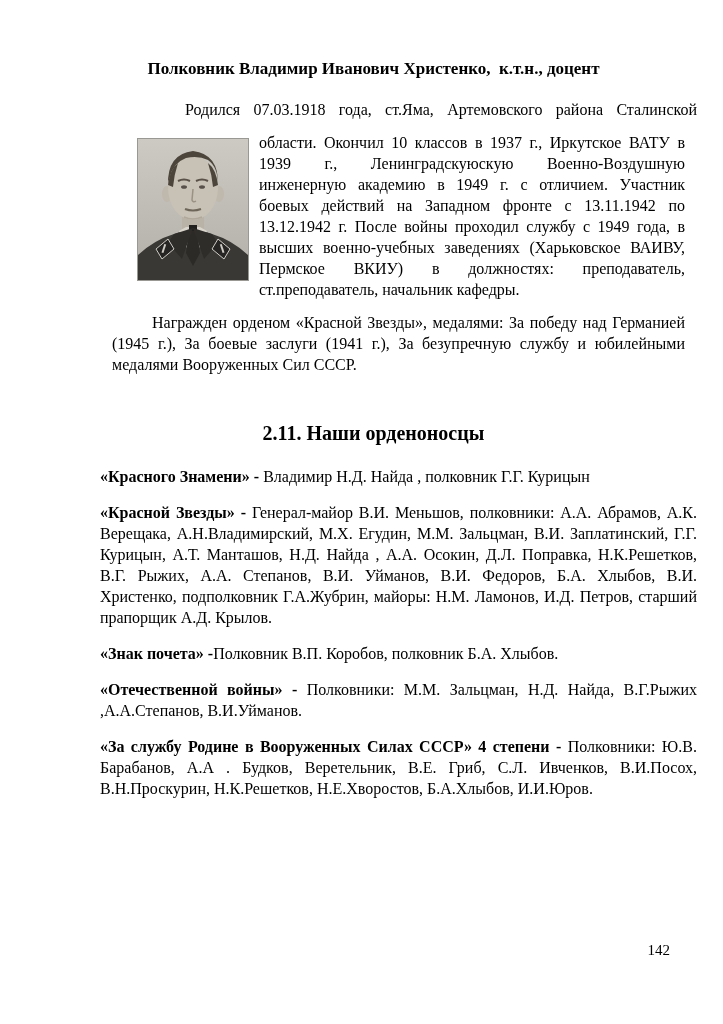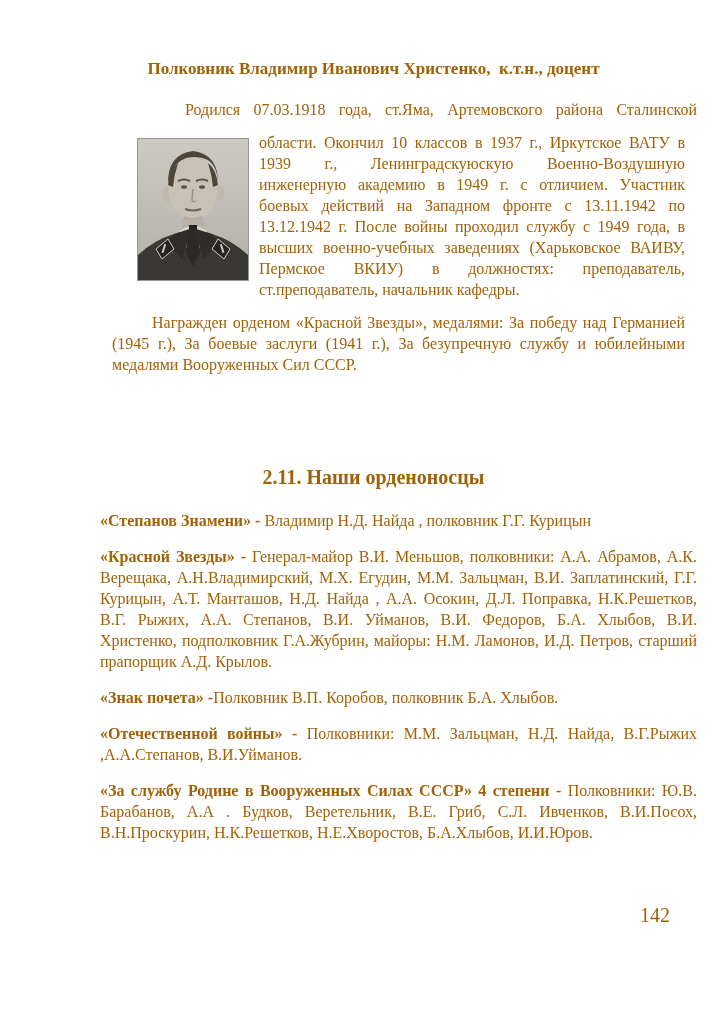--- a/index.html
+++ b/index.html
@@ -5,21 +5,21 @@
   html, body {
     margin: 0;
     padding: 0;
     background: #ffffff;
   }
   .page {
     position: relative;
     width: 723px;
     height: 1024px;
     background: #ffffff;
-    color: #a16207;
+    color: #000000;
     font-family: "Liberation Serif", "DejaVu Serif", serif;
     font-size: 16px;
     line-height: 21px;
     box-sizing: border-box;
     padding: 58px 26px 0 100px;
     overflow: hidden;
   }
   .title {
     font-weight: bold;
     font-size: 17px;
@@ -45,32 +45,32 @@
   .bio-rest p {
     margin: 12px;
     text-align: justify;
   }
   .bio-para2 { text-indent: 40px; }
   .clear { clear: both; }
   .section-heading {
     font-weight: bold;
     font-size: 20px;
     text-align: center;
-    margin: 80px 50px 22px 0;
+    margin: 36px 50px 22px 0;
   }
   .award {
     margin: 0 0 15px 0;
     text-align: justify;
   }
   .award b { font-weight: bold; }
   .page-number {
     position: absolute;
-    top: 905px;
+    top: 940px;
     right: 53px;
-    font-size: 20px;
+    font-size: 15px;
   }
 </style>
 </head>
 <body>
 
 <div class="page">
 
   <div class="title">Полковник Владимир Иванович Христенко,  к.т.н., доцент</div>
 
   <div>
@@ -127,21 +127,21 @@
       </div>
       <p>области. Окончил 10 классов в 1937 г., Иркутское ВАТУ в 1939 г., Ленинградскуюскую Военно-Воздушную инженерную академию в 1949 г. с отличием. Участник боевых действий на Западном фронте с 13.11.1942 по 13.12.1942 г. После войны проходил службу с 1949 года, в высших военно-учебных заведениях (Харьковское ВАИВУ, Пермское ВКИУ) в должностях: преподаватель, ст.преподаватель, начальник кафедры.</p>
       <p class="bio-para2">Награжден орденом «Красной Звезды», медалями: За победу над Германией (1945 г.), За боевые заслуги (1941 г.), За безупречную службу и юбилейными медалями Вооруженных Сил СССР.</p>
       <div class="clear"></div>
     </div>
   </div>
 
   <div class="section-heading">2.11. Наши орденоносцы</div>
 
   <div>
-    <p class="award"><b>«Степанов Знамени» -</b><span>    Владимир Н.Д. Найда , полковник Г.Г. Курицын</span></p>
+    <p class="award"><b>«Красного Знамени» -</b><span>    Владимир Н.Д. Найда , полковник Г.Г. Курицын</span></p>
     <p class="award"><b>«Красной Звезды» -</b><span>    Генерал-майор В.И. Меньшов, полковники: А.А. Абрамов, А.К. Верещака, А.Н.Владимирский, М.Х. Егудин, М.М. Зальцман, В.И. Заплатинский, Г.Г. Курицын, А.Т. Манташов, Н.Д. Найда , А.А. Осокин, Д.Л. Поправка, Н.К.Решетков, В.Г. Рыжих, А.А. Степанов, В.И. Уйманов, В.И. Федоров, Б.А. Хлыбов, В.И. Христенко, подполковник Г.А.Жубрин, майоры: Н.М. Ламонов, И.Д. Петров, старший прапорщик А.Д. Крылов.</span></p>
     <p class="award"><b>«Знак почета» -</b><span>Полковник В.П. Коробов, полковник Б.А. Хлыбов.</span></p>
     <p class="award"><b>«Отечественной войны» -</b><span>    Полковники: М.М. Зальцман, Н.Д. Найда, В.Г.Рыжих ,А.А.Степанов, В.И.Уйманов.</span></p>
     <p class="award"><b>«За службу Родине в Вооруженных Силах СССР» 4 степени -</b><span>  Полковники: Ю.В. Барабанов, А.А . Будков, Веретельник, В.Е. Гриб, С.Л. Ивченков, В.И.Посох, В.Н.Проскурин, Н.К.Решетков, Н.Е.Хворостов, Б.А.Хлыбов, И.И.Юров.</span></p>
   </div>
 
   <div class="page-number">142</div>
 
 </div>
 

